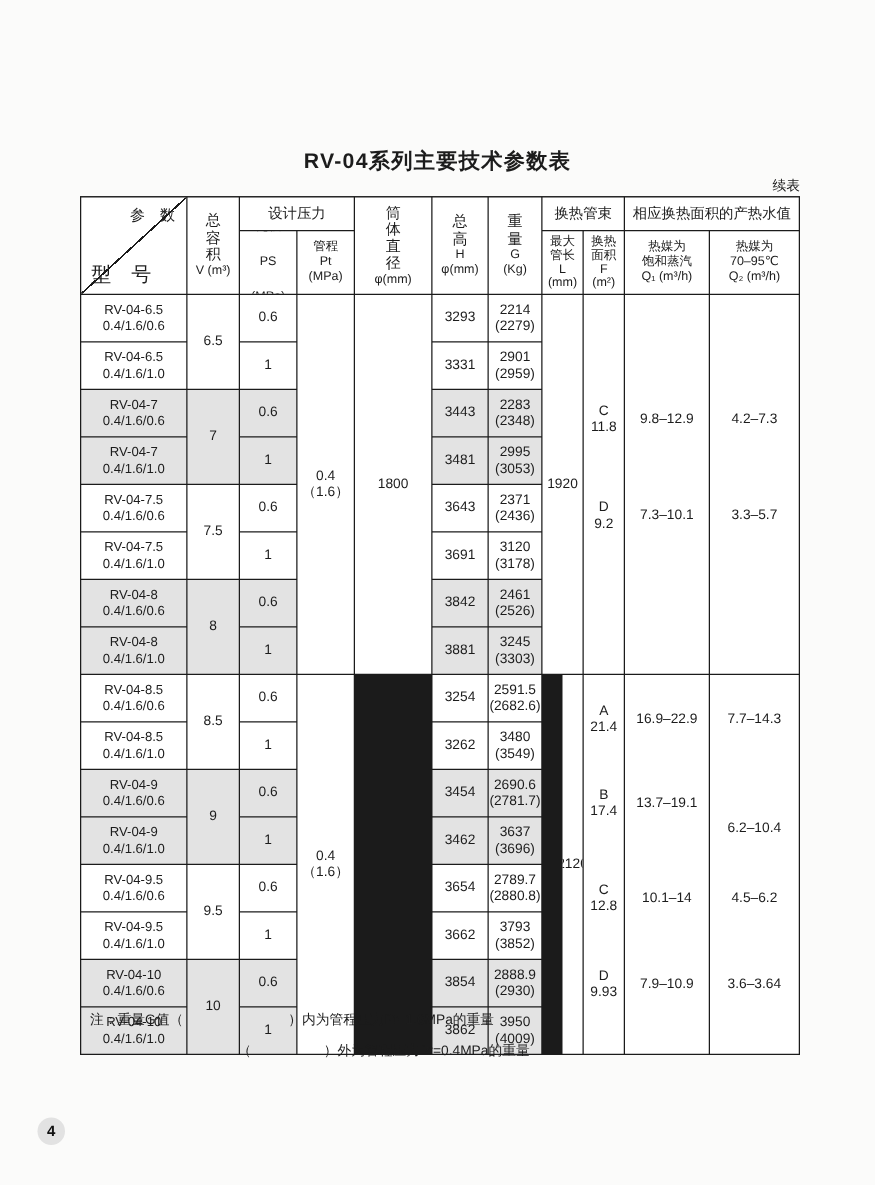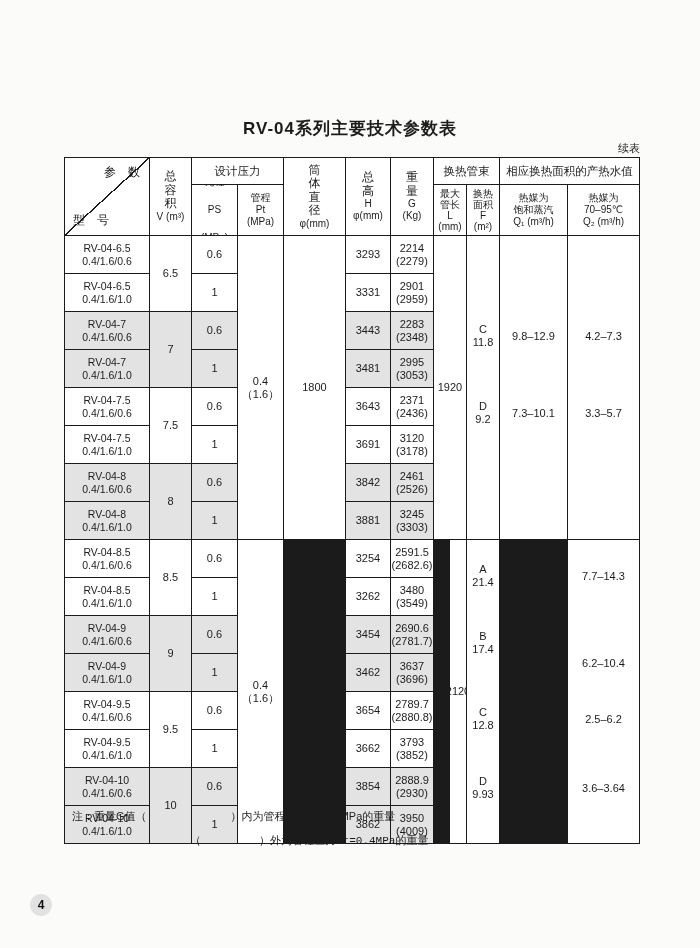--- a/index.html
+++ b/index.html
@@ -45,28 +45,28 @@
   .corner {
     position: relative;
     background:
       linear-gradient(to bottom right,
         transparent calc(50% - 0.7px),
         #1b1b1b calc(50% - 0.7px),
         #1b1b1b calc(50% + 0.7px),
         transparent calc(50% + 0.7px)) #fff;
   }
   .corner .top-label { position: absolute; top: 8px; right: 9px; font-size: 12px; }
-  .corner .bottom-label { position: absolute; bottom: 8px; left: 8px; font-size: 12px; text-align: right; }
+  .corner .bottom-label { position: absolute; bottom: 8px; left: 8px; font-size: 16px; text-align: right; }
   .entry {
     position: absolute; left: 0; right: 0;
     transform: translateY(-50%);
     text-align: center; font-size: 11px; line-height: 13px;
   }
   .notes { position: absolute; top: 804px; left: 72px; font-size: 11px; line-height: 25px; }
-  .notes .row2 { margin-left: 118px; font-family: Liberation Mono, monospace; }
+  .notes .row2 { margin-left: 118px; }
   .paren-gap1 { display: inline-block; width: 84px; }
   .paren-gap2 { display: inline-block; width: 58px; }
   .page-badge {
     position: absolute; top: 894px; left: 30px;
     width: 22px; height: 22px; border-radius: 50%;
     background: #e2e2e2; color: #111;
     display: flex; align-items: center; justify-content: center;
     font-size: 12px; font-weight: bold;
   }
 </style>
@@ -317,24 +317,30 @@
       </div>
       <div class="entry" style="top: 59%;">
         <div>C</div>
         <div>12.8</div>
       </div>
       <div class="entry" style="top: 82%;">
         <div>D</div>
         <div>9.93</div>
       </div>
     </div>
+    <div class="cell rel" style="grid-area: 11 / 10 / span 8;">
+      <div class="entry" style="top: 12%;">16.9–22.9</div>
+      <div class="entry" style="top: 34%;">13.7–19.1</div>
+      <div class="entry" style="top: 59%;">10.1–14</div>
+      <div class="entry" style="top: 82%;">7.9–10.9</div>
+    </div>
     <div class="cell rel" style="grid-area: 11 / 11 / span 8;">
       <div class="entry" style="top: 12%;">7.7–14.3</div>
       <div class="entry" style="top: 34%; margin-top: 20px;">6.2–10.4</div>
-      <div class="entry" style="top: 59%;">2.5–6.2</div>
+      <div class="entry" style="top: 59%;">4.5–6.2</div>
       <div class="entry" style="top: 82%;">3.6–3.64</div>
     </div>
     <div class="cell " style="grid-area: 11 / 2 / span 2;">
       <div>8.5</div>
     </div>
     <div class="cell  model-cell" style="grid-area: 11 / 1;">
       <div>RV-04-8.5</div>
       <div>0.4/1.6/0.6</div>
     </div>
     <div class="cell " style="grid-area: 11 / 3;">

